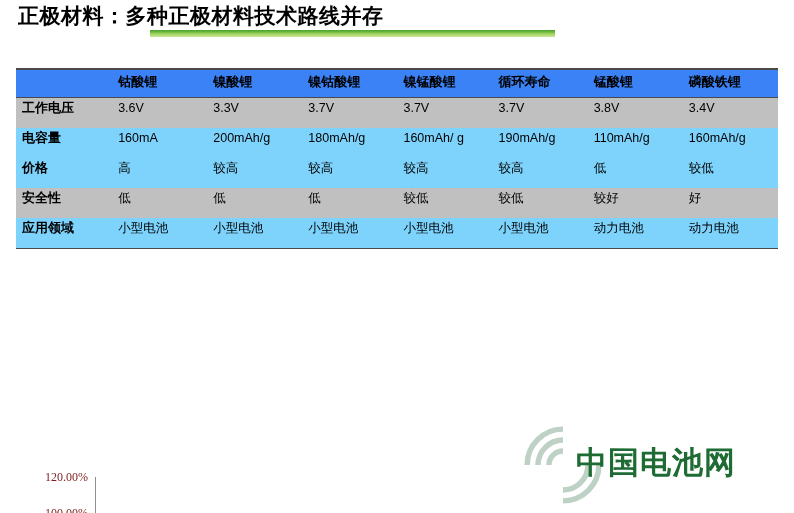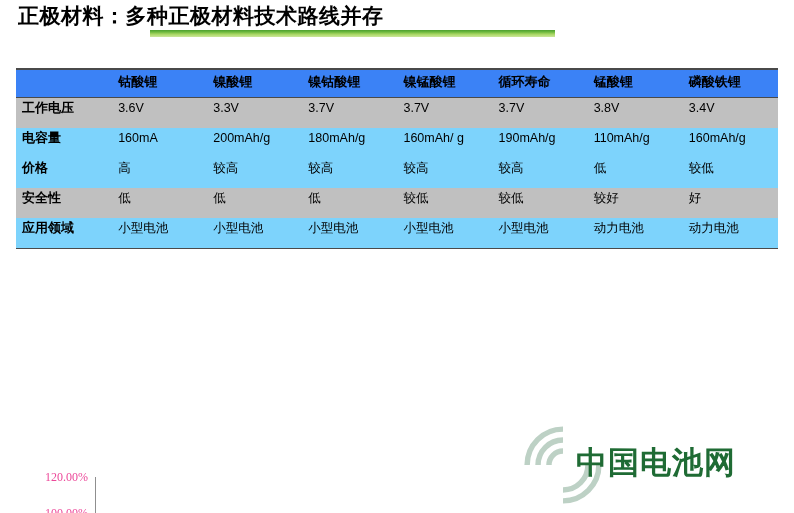--- a/index.html
+++ b/index.html
@@ -87,21 +87,21 @@
     width: 80px;
     height: 230px;
   }
   .y-tick {
     position: absolute;
     right: 0;
     width: 80px;
     text-align: right;
     font-family: "Liberation Serif", serif;
     font-size: 12px;
-    color: #ec4899;
+    color: #7f1d1d;
     transform: translateY(-50%);
     white-space: nowrap;
   }
   #plot-area {
     position: absolute;
     left: 95px; top: 245px;
     width: 655px; height: 218px;
     border-left: 1px solid #8f8f8f;
     border-bottom: 1px solid #8f8f8f;
   }

